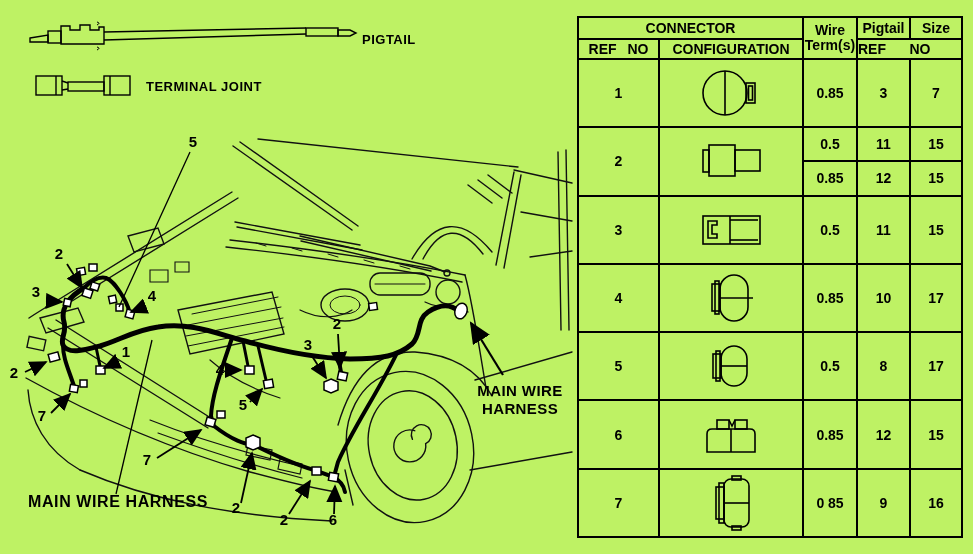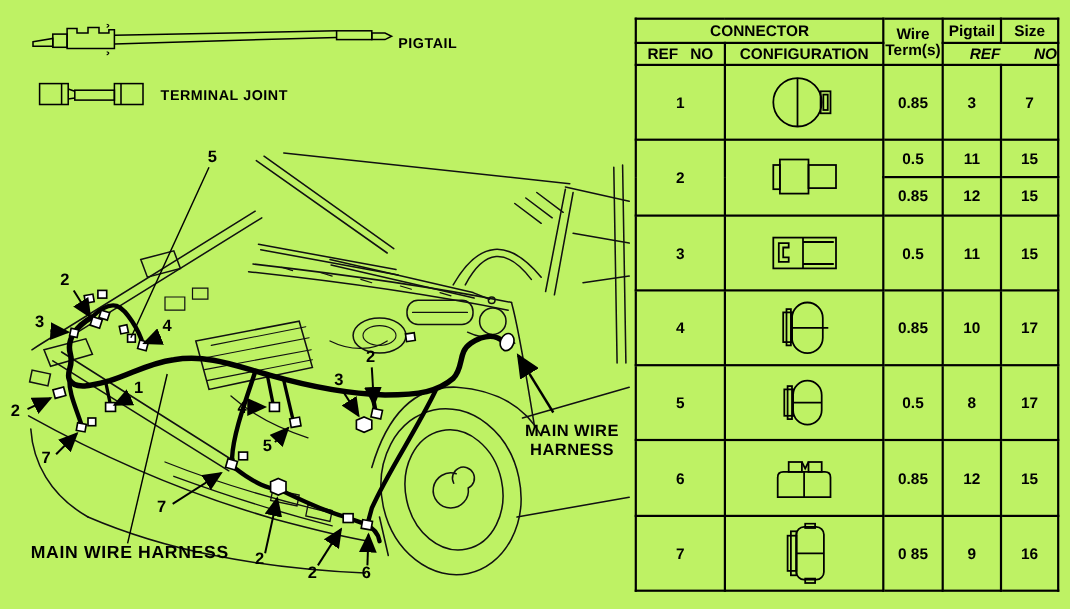--- a/index.html
+++ b/index.html
@@ -14,21 +14,21 @@
   table.conn{position:absolute;left:577px;top:16px;width:384px;height:522px;
     border-collapse:collapse;table-layout:fixed;text-align:center;
     font:700 14px "Liberation Sans",sans-serif;border-radius:26px;}
   table.conn th,table.conn td{border:2px solid #000;padding:0;vertical-align:middle;}
   table.conn thead tr.h1{height:22px;}
   table.conn thead tr.h2{height:20px;}
   table.conn tbody tr{height:68px;}
   table.conn tbody tr.sub{height:34px;}
   .wsp{word-spacing:7px;margin-left:11px;}
   .refno-split{display:flex;}
-  .refno-split span{flex:1;text-align:right;font-style:italic;}
+  .refno-split span{flex:1;text-align:left;}
   .wire2l{line-height:15px;margin-top:24px;}
   td.cfg svg{display:block;margin:0 auto;}
 </style>
 </head>
 <body>
 
 <div class="stage">
 
   
   <svg width="575" height="554" viewBox="0 0 575 554">

